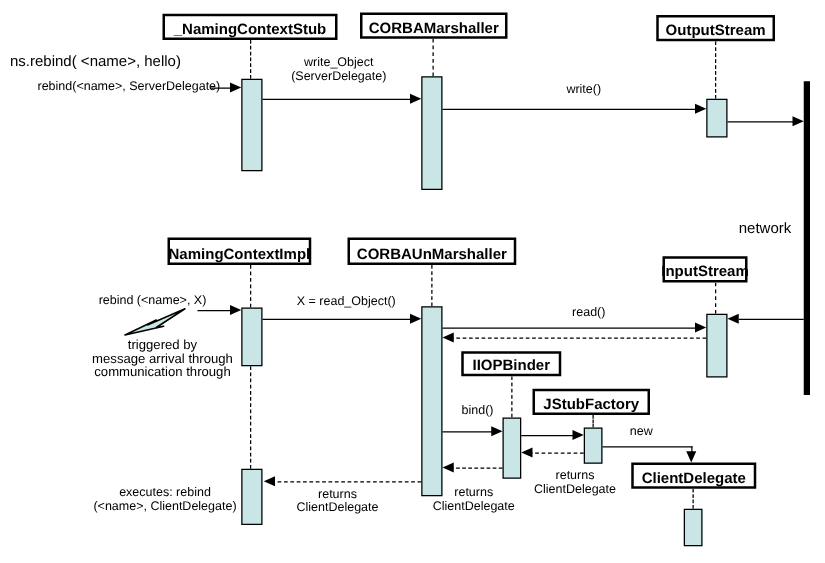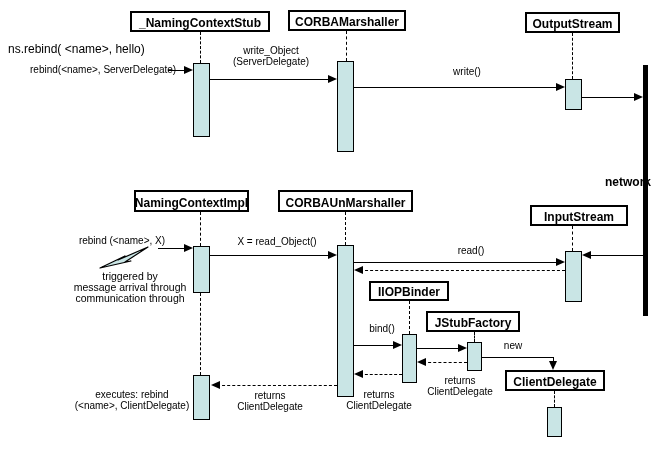--- a/index.html
+++ b/index.html
@@ -15,21 +15,21 @@
   .vl{position:absolute;width:0;border-left:1px solid #000;}
   .ah-r{position:absolute;width:0;height:0;border-top:4px solid transparent;
         border-bottom:4px solid transparent;border-left:9px solid #000;}
   .ah-l{position:absolute;width:0;height:0;border-top:4px solid transparent;
         border-bottom:4px solid transparent;border-right:9px solid #000;}
   .ah-d{position:absolute;width:0;height:0;border-left:4px solid transparent;
         border-right:4px solid transparent;border-top:9px solid #000;}
   .lbl{position:absolute;font-size:10px;line-height:11px;white-space:nowrap;}
   .lbl.c{transform:translateX(-50%);text-align:center;}
   .lbl.big{font-size:12px;}
-  .lbl.b{font-weight:bold;font-size:12px;margin-left:14px;}
+  .lbl.b{font-weight:normal;font-size:12px;}
   .net{position:absolute;background:#000;}
 </style>
 </head>
 <body>
 
 <div id="canvas">
 
   <div class="ll" style="left:200px;top:32px;height:31px;"></div>
   <div class="ll" style="left:346px;top:31px;height:30px;"></div>
   <div class="ll" style="left:572px;top:33px;height:46px;"></div>
@@ -52,21 +52,21 @@
   </div>
   <div class="cbox" style="left:288px;top:10px;width:118px;height:21px;">
     <span>CORBAMarshaller</span>
   </div>
   <div class="cbox" style="left:134px;top:190px;width:115px;height:22px;">
     <span>NamingContextImpl</span>
   </div>
   <div class="cbox" style="left:278px;top:190px;width:135px;height:22px;">
     <span>CORBAUnMarshaller</span>
   </div>
-  <div class="cbox" style="left:530px;top:205px;width:98px;height:21px;">
+  <div class="cbox" style="left:530px;top:205px;width:68px;height:21px;">
     <span>InputStream</span>
   </div>
   <div class="cbox" style="left:369px;top:281px;width:80px;height:20px;">
     <span>IIOPBinder</span>
   </div>
   <div class="cbox" style="left:426px;top:311px;width:94px;height:21px;">
     <span>JStubFactory</span>
   </div>
   <div class="cbox" style="left:505px;top:370px;width:100px;height:21px;">
     <span>ClientDelegate</span>

